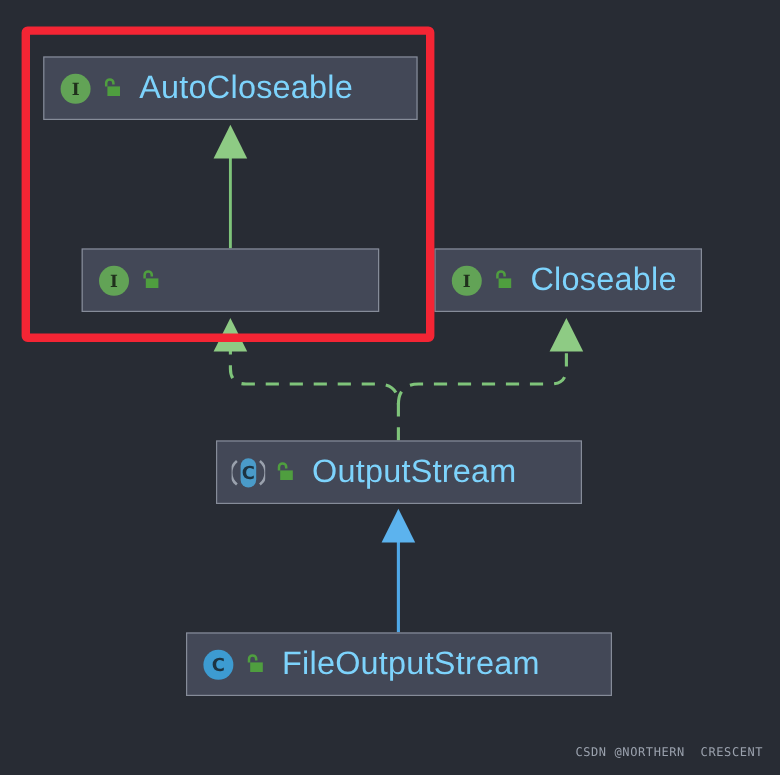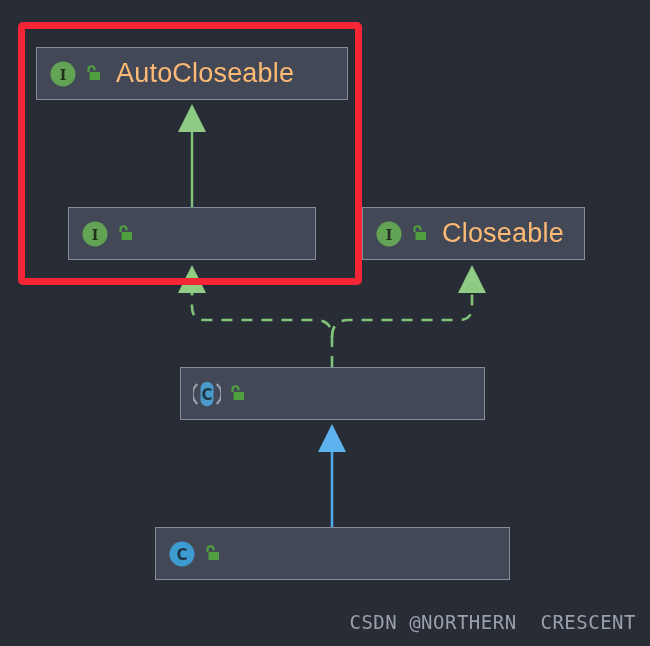--- a/index.html
+++ b/index.html
@@ -30,21 +30,21 @@
     position: absolute;
     box-sizing: border-box;
     background: #434857;
     border: 1px solid #868c99;
     display: flex;
     align-items: center;
     padding: 0 14px 0 12px;
     height: 53px;
   }
   .node .label {
-    color: #fdba74;
+    color: #7dd3fc;
     font-size: 27px;
     line-height: 1;
     white-space: nowrap;
     letter-spacing: 0.2px;
   }
   .icons {
     display: flex;
     align-items: center;
     gap: 6px;
     margin-right: 14px;
@@ -73,21 +73,21 @@
     border-radius: 5px;
     pointer-events: none;
   }
 
   
   #watermark {
     position: absolute;
     right: 14px;
     bottom: 13px;
     color: #9aa1ad;
-    font-size: 19px;
+    font-size: 10px;
     font-family: "DejaVu Sans Mono", monospace;
     letter-spacing: 0.5px;
     white-space: pre;
   }
 </style>
 </head>
 <body>
 
 <div id="diagram">
 
@@ -162,32 +162,34 @@
         <path d="M4.4 4.2 A12.5 12.5 0 0 0 4.4 23.8" fill="none" stroke="#9aa1ad" stroke-width="2.2"></path>
         <path d="M23.6 4.2 A12.5 12.5 0 0 1 23.6 23.8" fill="none" stroke="#9aa1ad" stroke-width="2.2"></path>
         <rect x="7.5" y="1.8" width="13" height="24.4" rx="6.5" fill="#4a9bc9"></rect>
         <text x="14" y="19.5" text-anchor="middle" font-family="DejaVu Sans, sans-serif" font-size="15" font-weight="bold" fill="#1d3442">C</text>
       </svg>
       <svg class="icon" width="19" height="19" viewBox="0 0 19 19" xmlns="http://www.w3.org/2000/svg">
         <path d="M5.5 8 V5.2 A3 3 0 0 1 11.5 5.2 V6.4" fill="none" stroke="#4f9e3f" stroke-width="2.1"></path>
         <rect x="6.5" y="8" width="10.5" height="8" fill="#4f9e3f"></rect>
       </svg>
     </span>
+    <span class="label">OutputStream</span>
   </div>
 
   <div class="node" id="node-fileoutput">
     <span class="icons">
       <svg class="icon" width="28" height="28" viewBox="0 0 28 28" xmlns="http://www.w3.org/2000/svg">
         <circle cx="14" cy="14" r="12.5" fill="#3d9bd1"></circle>
         <text x="14" y="19.5" text-anchor="middle" font-family="DejaVu Sans, sans-serif" font-size="15" font-weight="bold" fill="#1d3442">C</text>
       </svg>
       <svg class="icon" width="19" height="19" viewBox="0 0 19 19" xmlns="http://www.w3.org/2000/svg">
         <path d="M5.5 8 V5.2 A3 3 0 0 1 11.5 5.2 V6.4" fill="none" stroke="#4f9e3f" stroke-width="2.1"></path>
         <rect x="6.5" y="8" width="10.5" height="8" fill="#4f9e3f"></rect>
       </svg>
     </span>
+    <span class="label">FileOutputStream</span>
   </div>
 
   <div id="highlight-box"></div>
 
   <div id="watermark">CSDN @NORTHERN  CRESCENT</div>
 
 </div>
 
 </body></html>

